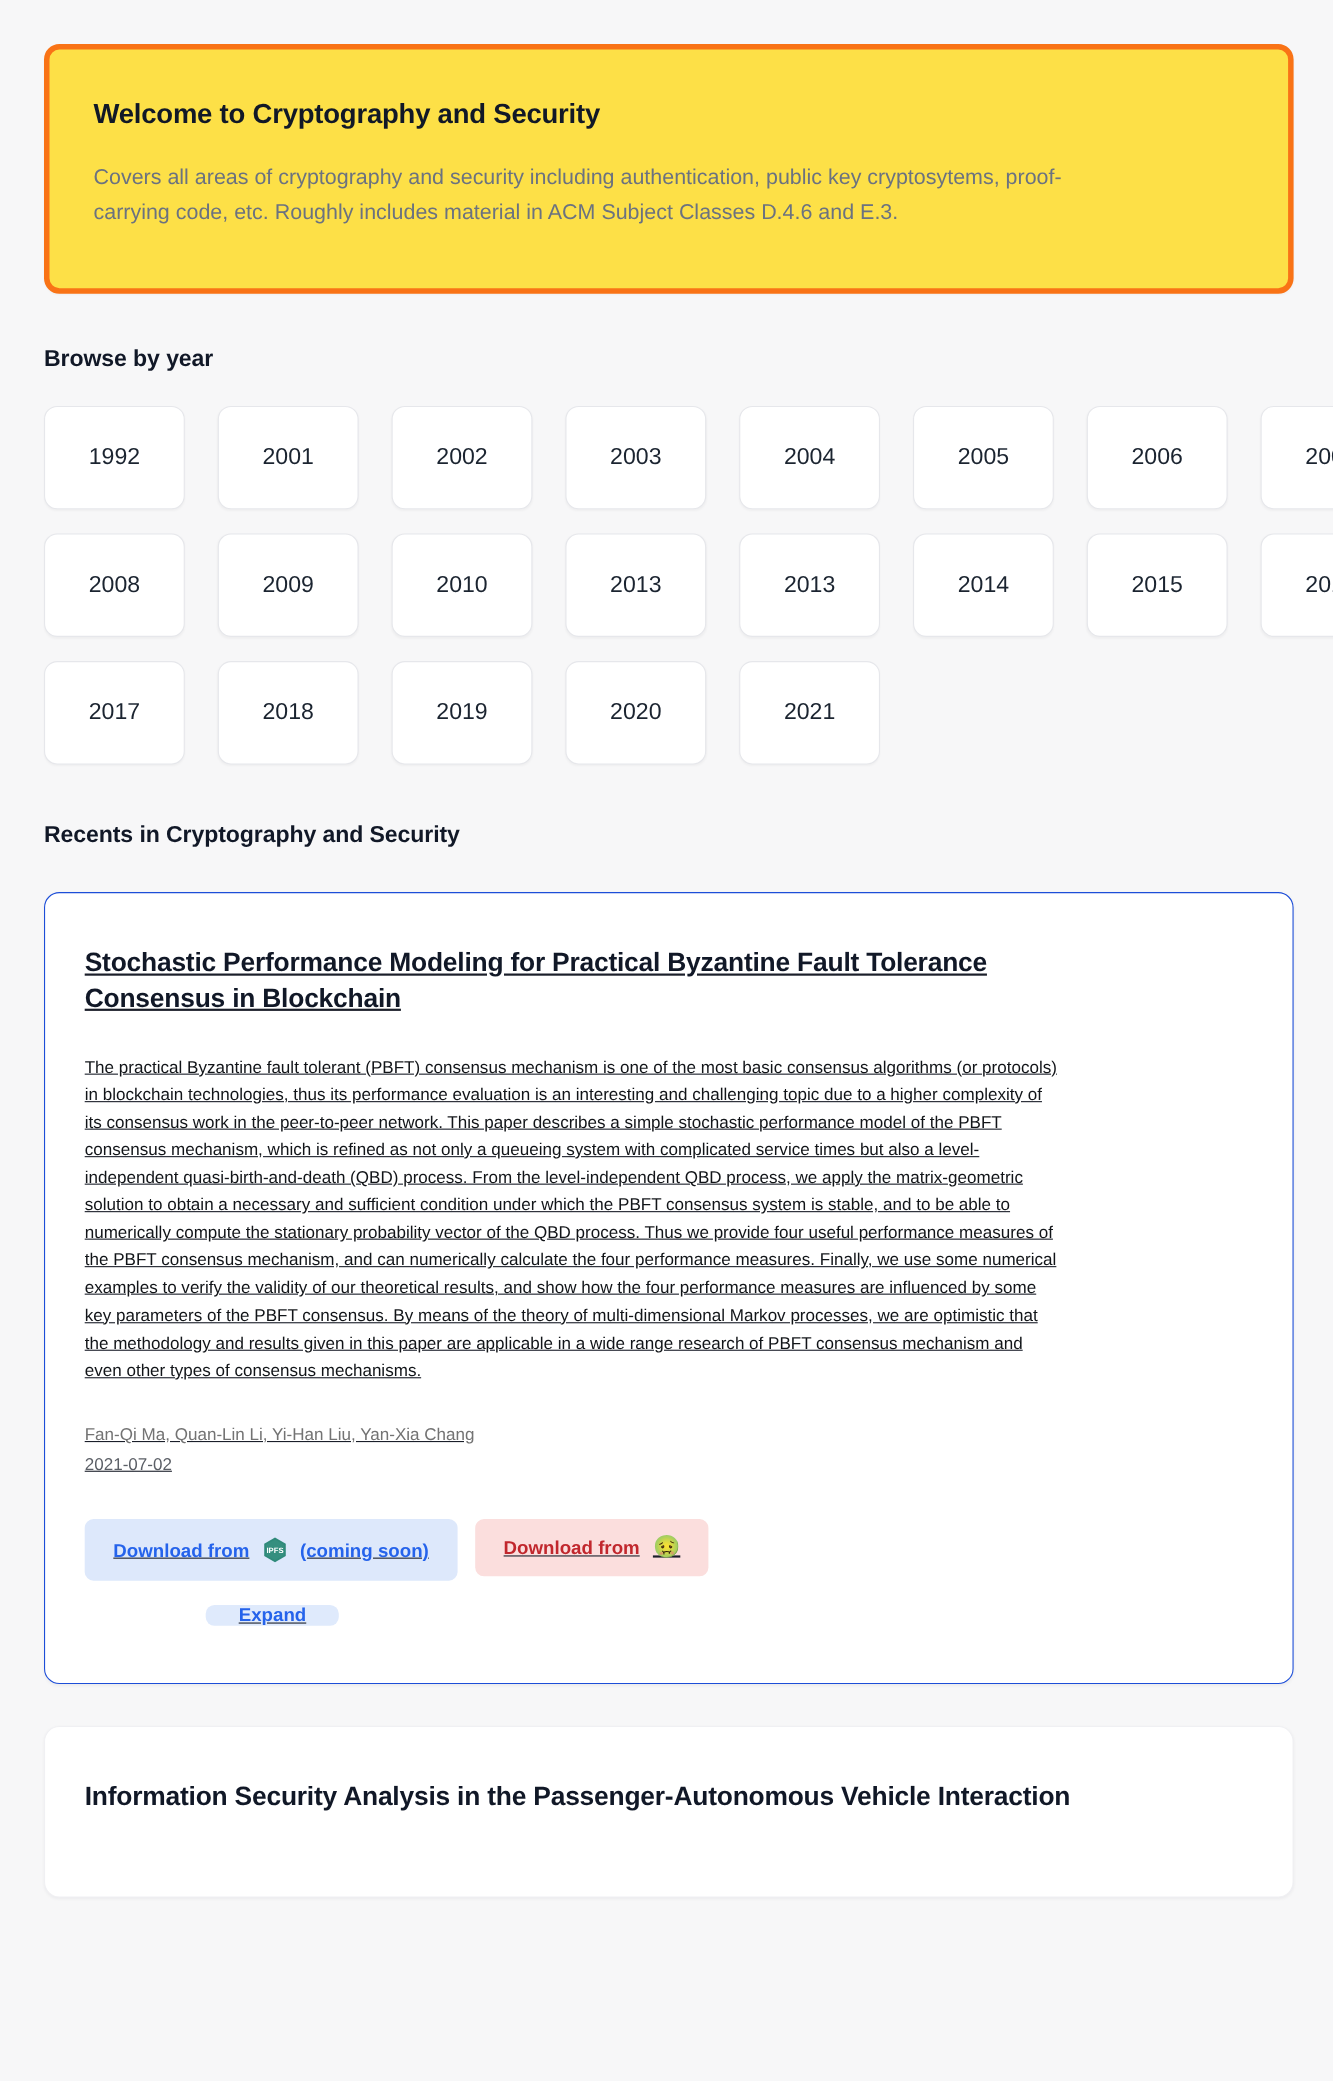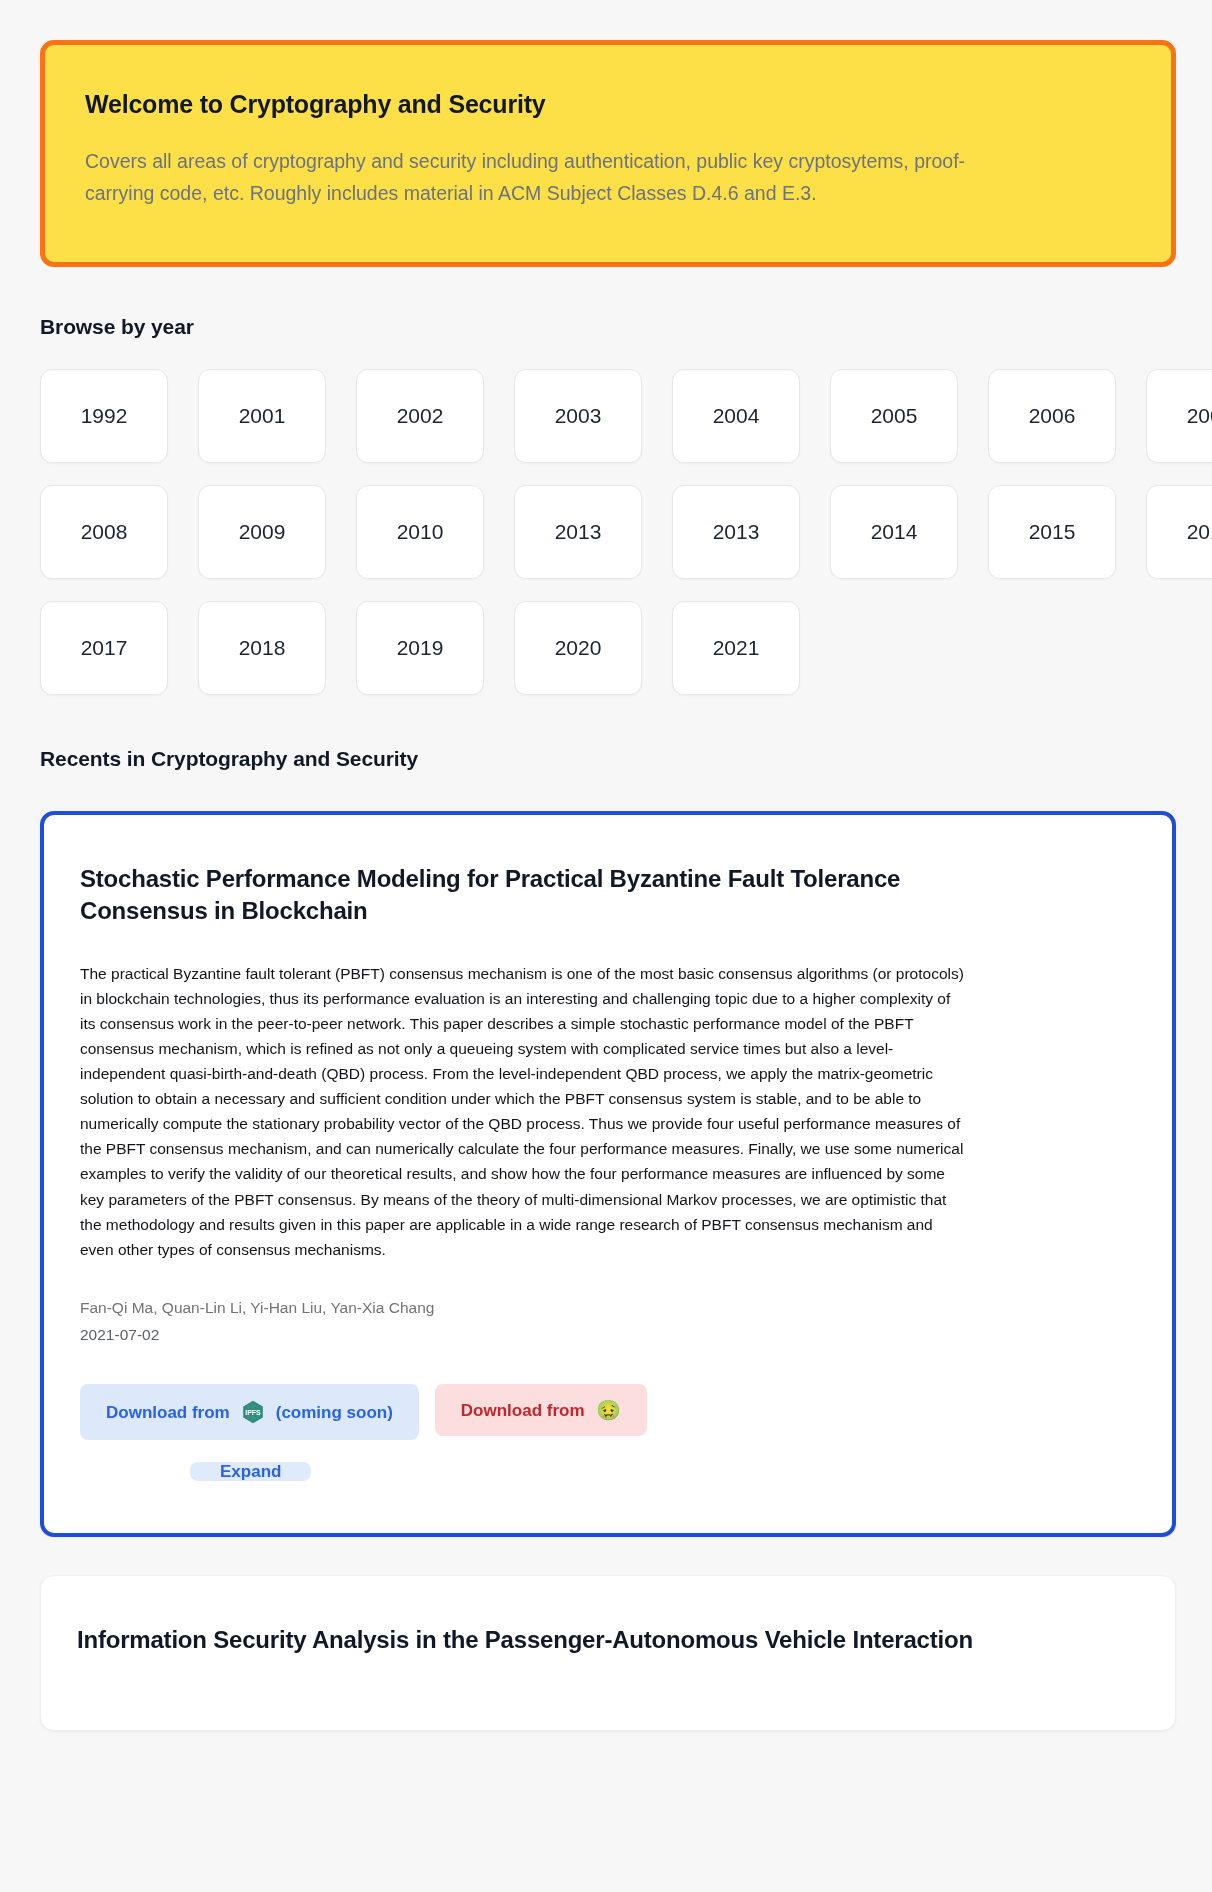--- a/index.html
+++ b/index.html
@@ -83,23 +83,24 @@
     color: #111827;
     margin: 52px 0 40px 40px;
     letter-spacing: -0.1px;
   }
 
   
   .paper-card {
     margin: 0 36px 0 40px;
     background: #ffffff;
     border-radius: 14px;
-    border: 4px solid #1d4ed8;
+    border: 1px solid #1d4ed8;
     padding: 48px 40px 52px 36px;
     box-shadow: 0 1px 3px rgba(16,24,40,0.05);
+    text-decoration: underline;
   }
   .paper-title {
     font-size: 24px;
     font-weight: 600;
     line-height: 1.33;
     color: #111827;
     margin: 0 0 34px 0;
     letter-spacing: -0.2px;
     max-width: 900px;
   }

